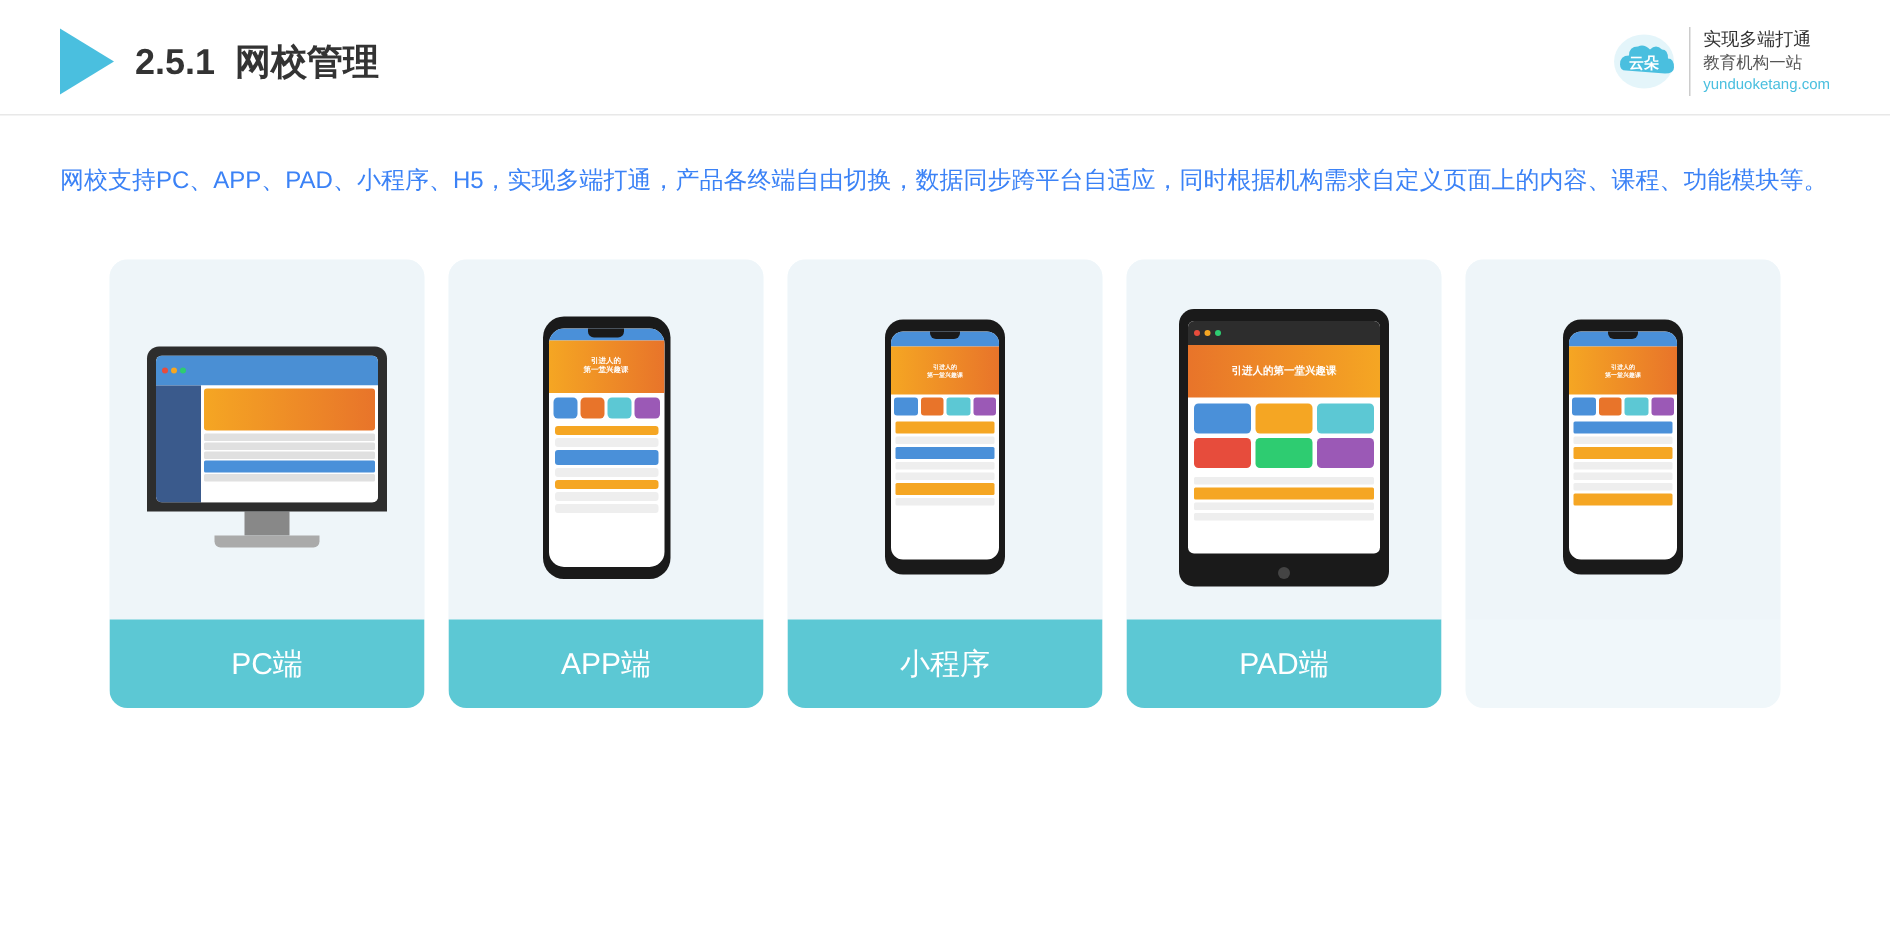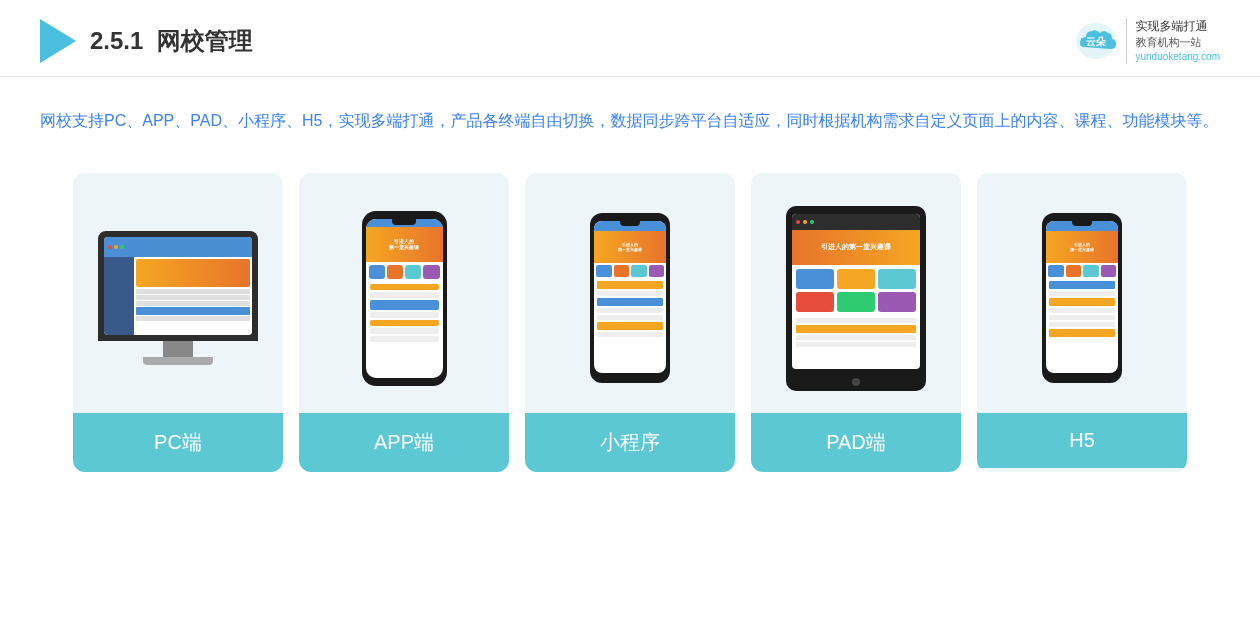--- a/index.html
+++ b/index.html
@@ -715,19 +715,16 @@
               <div class="pss-row"></div>
               <div class="pss-row orange"></div>
               <div class="pss-row"></div>
               <div class="pss-row"></div>
               <div class="pss-row"></div>
               <div class="pss-row orange"></div>
             </div>
           </div>
         </div>
       </div>
-      <div class="card-label-area">
-        <span class="card-label">H5</span>
-      </div>
     </div>
 
   </div>
 </div>
 
 </body></html>

